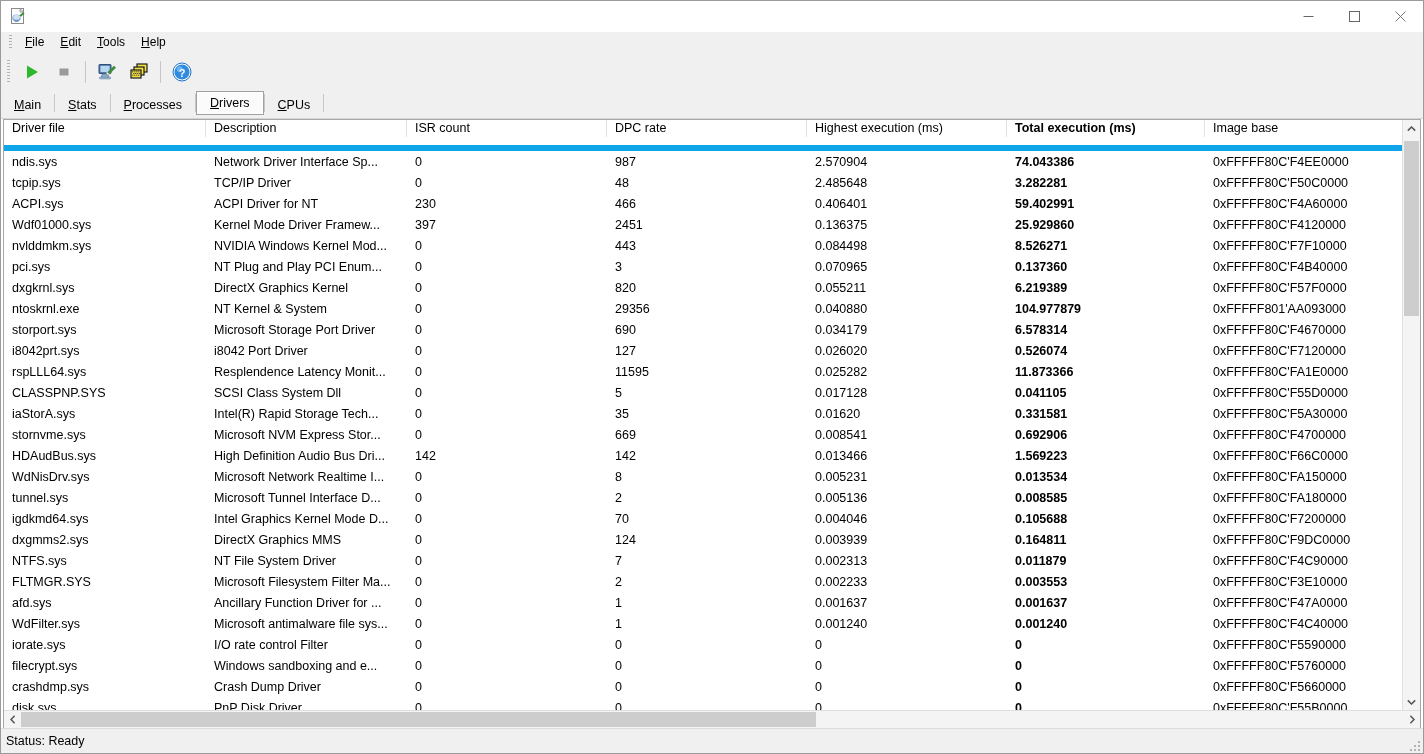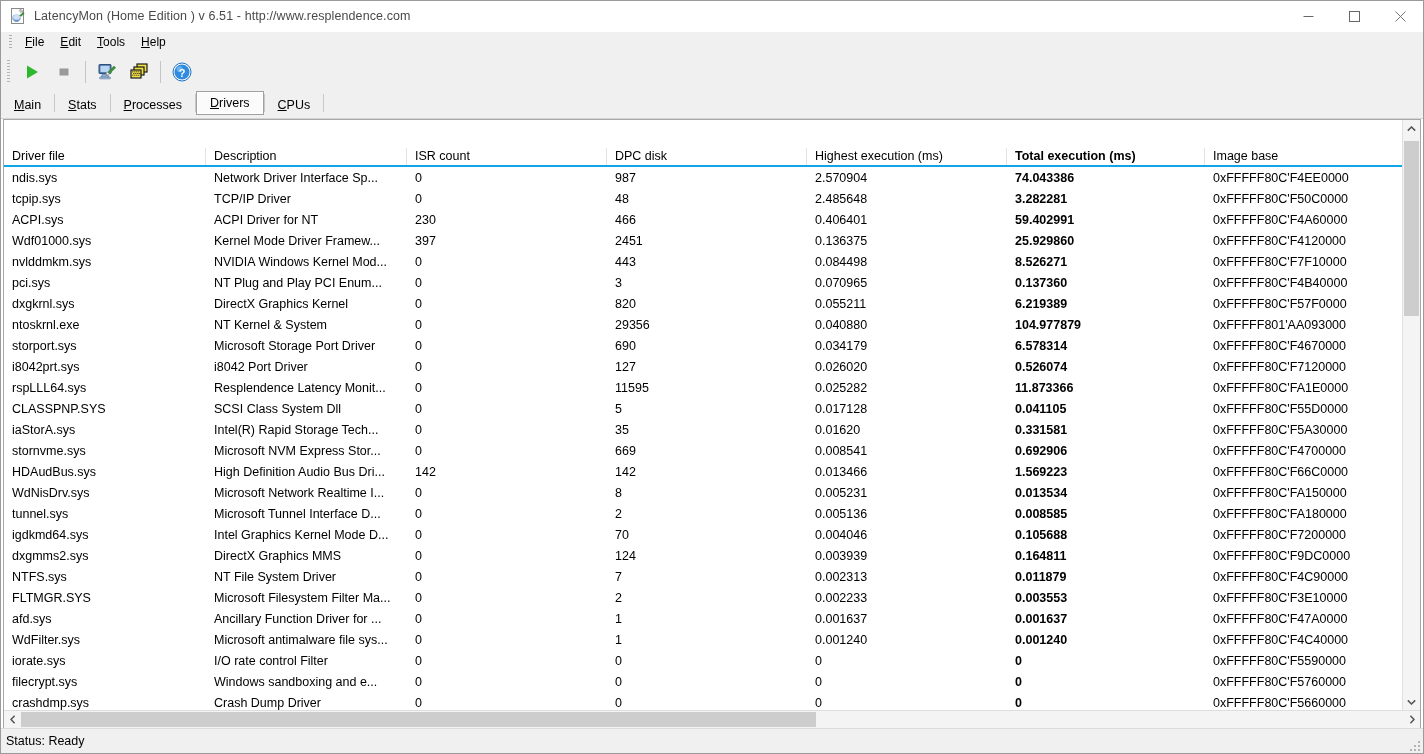--- a/index.html
+++ b/index.html
@@ -173,23 +173,22 @@
     display: flex;
     flex-direction: column;
     min-width: 0;
     overflow: hidden;
   }
   .hdr {
     display: flex;
     height: 25px;
     min-height: 25px;
     background: #ffffff;
-    border-bottom: 2px solid #0ea5e9;
-    align-items: flex-end;
-    margin-top: 20px;
+    border-bottom: 6px solid #0ea5e9;
+    align-items: flex-start;
   }
   .hdr-cell {
     font-size: 12.5px;
     color: #000;
     padding-left: 8px;
     box-sizing: border-box;
     border-right: 1px solid #e3e3e3;
     height: 17px;
     line-height: 17px;
     overflow: hidden;
@@ -329,21 +328,20 @@
       <svg width="18" height="18" viewBox="0 0 18 18">
         <rect x="2.5" y="1.5" width="12" height="15" fill="#fdfdfd" stroke="#8a8a8a" stroke-width="1"></rect>
         <path d="M11 1.5 L14.5 5 L11 5 Z" fill="#e4e4e4" stroke="#8a8a8a" stroke-width="0.8"></path>
         <ellipse cx="7.5" cy="11" rx="4.2" ry="3.4" fill="#7ea8d8"></ellipse>
         <ellipse cx="7.5" cy="10.2" rx="3.3" ry="2.5" fill="#cfe1f4"></ellipse>
         <rect x="5.8" y="13.4" width="3.6" height="1.3" fill="#5f85b2"></rect>
         <path d="M10.4 8.6 L14.2 4.9 L15.6 6.2 L11.8 10 Z" fill="#3f8c3f"></path>
         <path d="M9.7 10.8 L10.6 8.4 L12 9.8 Z" fill="#d8d8d8"></path>
       </svg>
     </div>
-    <div class="title-text">LatencyMon  (Home Edition )  v 6.51 - http://www.resplendence.com</div>
     <div class="win-buttons">
       <div class="win-btn">
         <svg width="11" height="11" viewBox="0 0 11 11">
           <line x1="0.5" y1="5.5" x2="10.5" y2="5.5" stroke="#666" stroke-width="1"></line>
         </svg>
       </div>
       <div class="win-btn">
         <svg width="11" height="11" viewBox="0 0 11 11">
           <rect x="0.5" y="0.5" width="10" height="10" fill="none" stroke="#666" stroke-width="1"></rect>
         </svg>
@@ -449,21 +447,21 @@
     <div class="tab-sep"></div>
   </div>
 
   <div class="listwrap">
     <div class="list-main">
       <div class="list-cols">
         <div class="hdr" id="tbl-header">
             <div class="hdr-cell c0">Driver file</div>
             <div class="hdr-cell c1">Description</div>
             <div class="hdr-cell c2">ISR count</div>
-            <div class="hdr-cell c3">DPC disk</div>
+            <div class="hdr-cell c3">DPC rate</div>
             <div class="hdr-cell c4">Highest execution (ms)</div>
             <div class="hdr-cell c5">Total execution (ms)</div>
             <div class="hdr-cell c6">Image base</div>
           </div>
         <div class="rows" id="tbl-rows">
             <div class="row">
               <div class="cell c0">ndis.sys</div>
               <div class="cell c1">Network Driver Interface Sp...</div>
               <div class="cell c2">0</div>
               <div class="cell c3">987</div>

